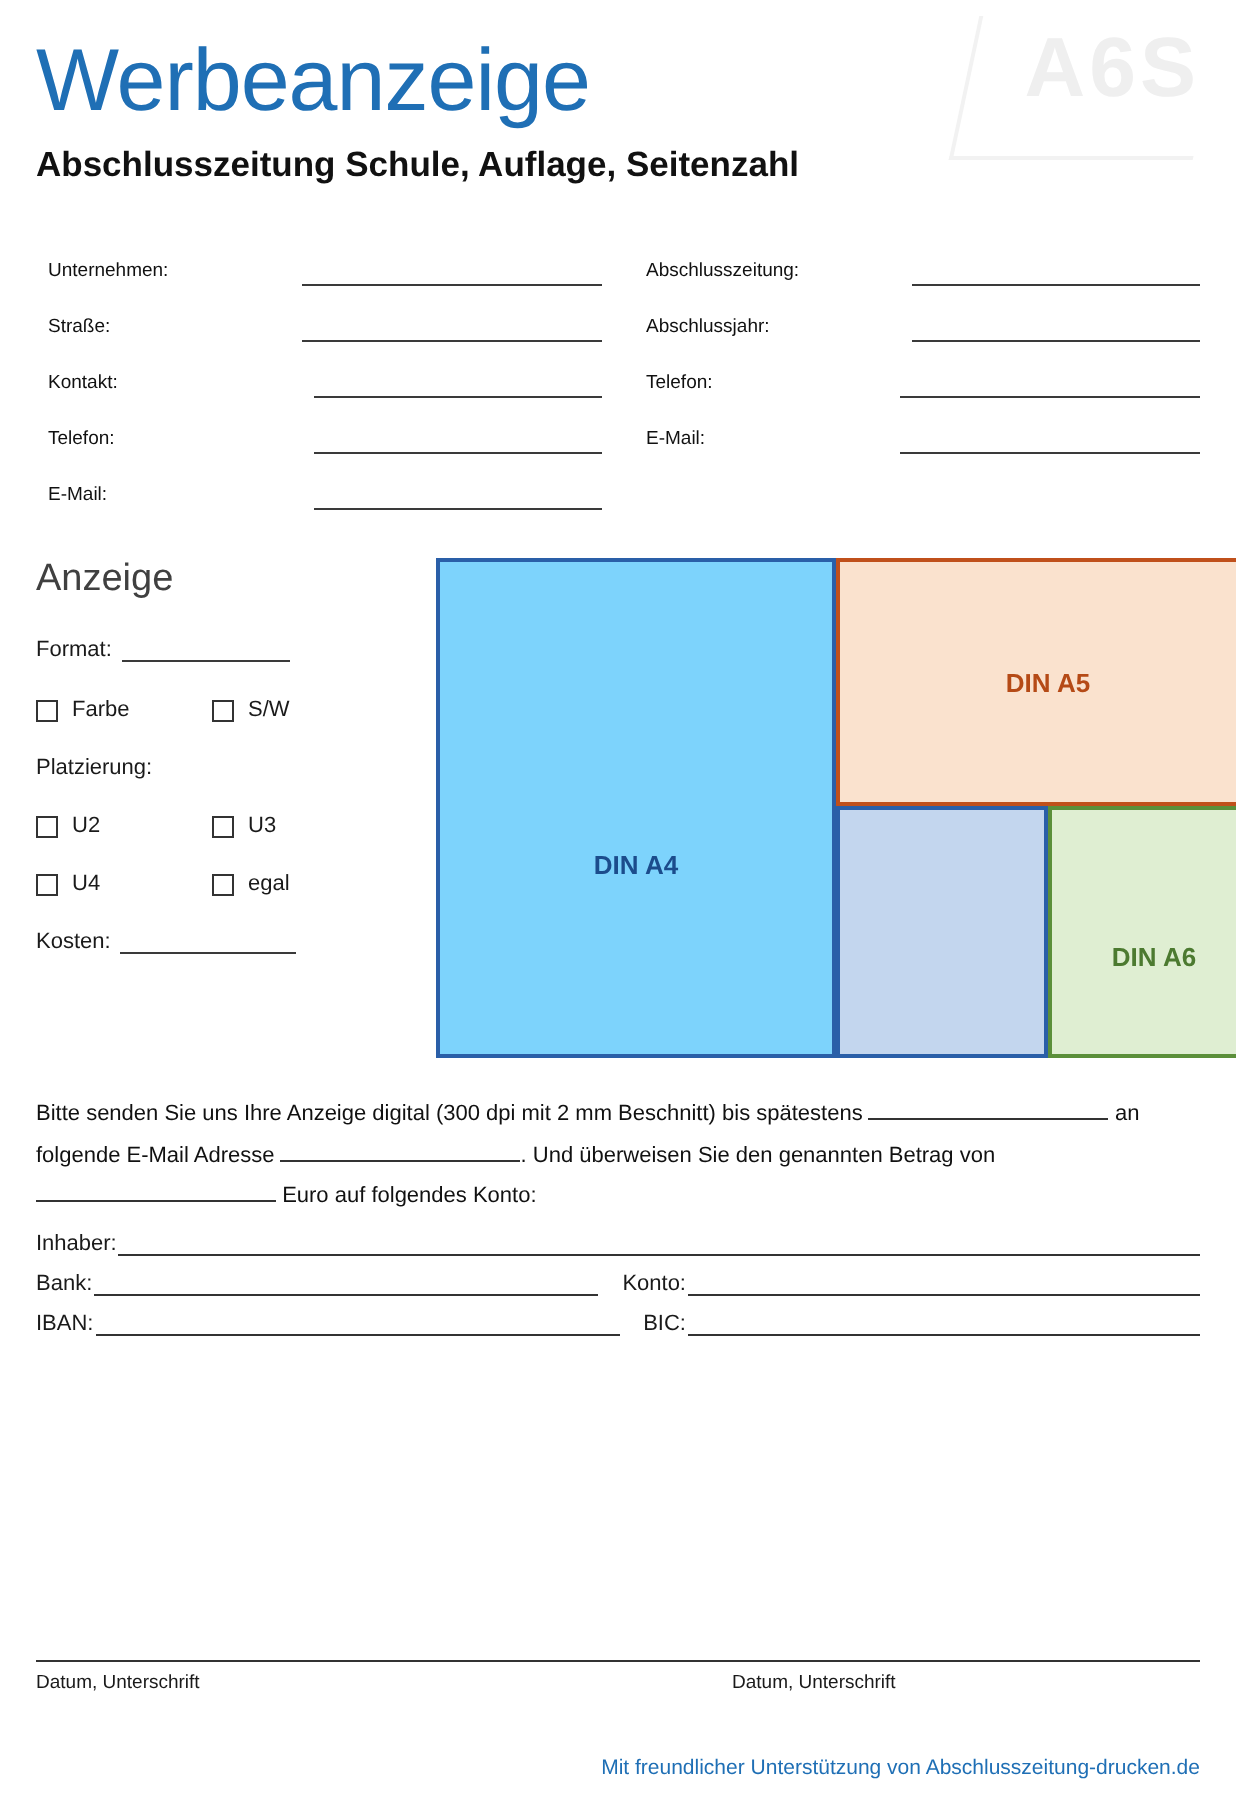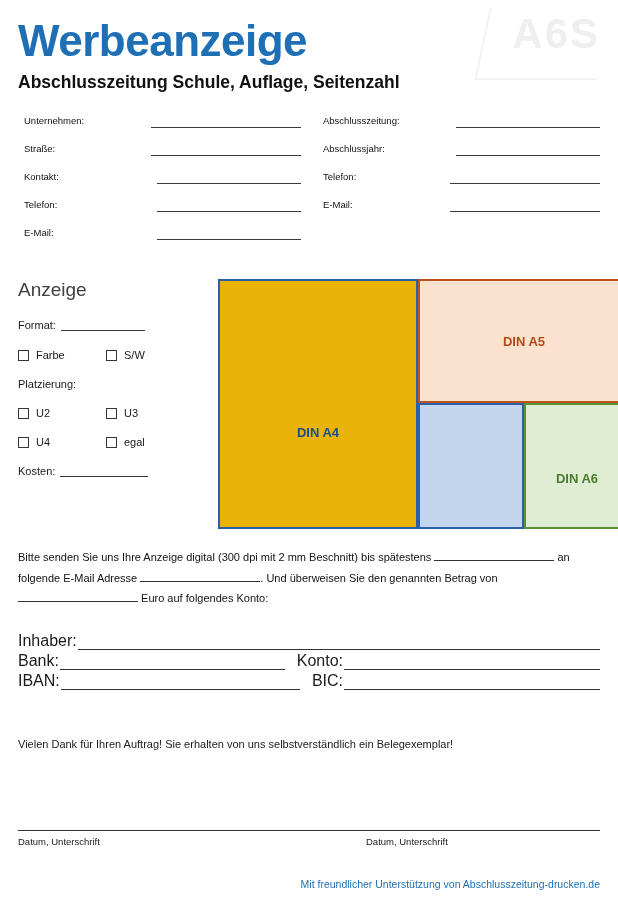--- a/index.html
+++ b/index.html
@@ -42,21 +42,21 @@
     width: 120px;
     height: 70px;
     border-left: 2px solid #f2f2f2;
     border-bottom: 2px solid #f2f2f2;
     transform: skewX(-12deg);
   }
 
   .title {
     font-size: 44px;
     color: #1f6fb5;
-    font-weight: bold;
+    font-weight: normal;
     margin: 8px 0 0 0;
     padding-top: 10px;
     letter-spacing: -0.5px;
     line-height: 1.05;
   }
   .subtitle {
     font-size: 17.5px;
     font-weight: bold;
     margin: 8px 0 0 0;
     color: #111;
@@ -66,20 +66,21 @@
   .contact {
     margin-top: 22px;
     display: grid;
     grid-template-columns: 1fr 1fr;
     column-gap: 22px;
     row-gap: 0px;
     padding-left: 6px;
   }
   .field {
     display: flex;
+    align-items: flex-end;
     height: 28px;
     font-size: 9.5px;
     gap: 41px;
   }
   .field .lbl {
     width: 86px;
     flex: 0 0 86px;
     color: #111;
     font-size: 9.5px;
     padding-bottom: 2px;
@@ -174,21 +175,21 @@
     justify-content: center;
     font-size: 13px;
     font-weight: bold;
   }
   .fmt-a4 {
     left: 0;
     top: 0;
     width: 200px;
     height: 250px;
     border: 2px solid #2a5fa8;
-    background: #eab308;
+    background: #7dd3fc;
     color: #1b4c8c;
   }
   .fmt-a5 {
     left: 200px;
     top: 0;
     width: 212px;
     height: 124px;
     border: 2px solid #c0501b;
     background: #fae2ce;
     color: #b54a16;
@@ -222,22 +223,22 @@
   }
   .u-line {
     display: inline-block;
     border-bottom: 1px solid #333;
     vertical-align: baseline;
   }
   .u-md { width: 120px; }
 
   
   .bank {
-    margin-top: 22px;
-    font-size: 16px;
+    margin-top: 0;
+    font-size: 11px;
   }
   .bank-row {
     display: flex;
     align-items: flex-end;
     height: 20px;
   }
   .bank-row .k {
     flex: 0 0 auto;
     white-space: nowrap;
   }
@@ -428,21 +429,20 @@
       <span class="l-half"></span>
     </div>
     <div class="bank-row">
       <span class="k">IBAN:</span>
       <span class="l"></span>
       <span class="k2">BIC:</span>
       <span class="l-half"></span>
     </div>
   </div>
 
-  <div class="thanks">Vielen Dank für Ihren Auftrag! Sie erhalten von uns selbstverständlich ein Belegexemplar!</div>
 
   <div class="signatures">
     <div class="sig-line"></div>
     <div class="sig-labels">
       <span class="s1">Datum, Unterschrift</span>
       <span>Datum, Unterschrift</span>
     </div>
   </div>
 
   <div class="footer">Mit freundlicher Unterstützung von Abschlusszeitung-drucken.de</div>

